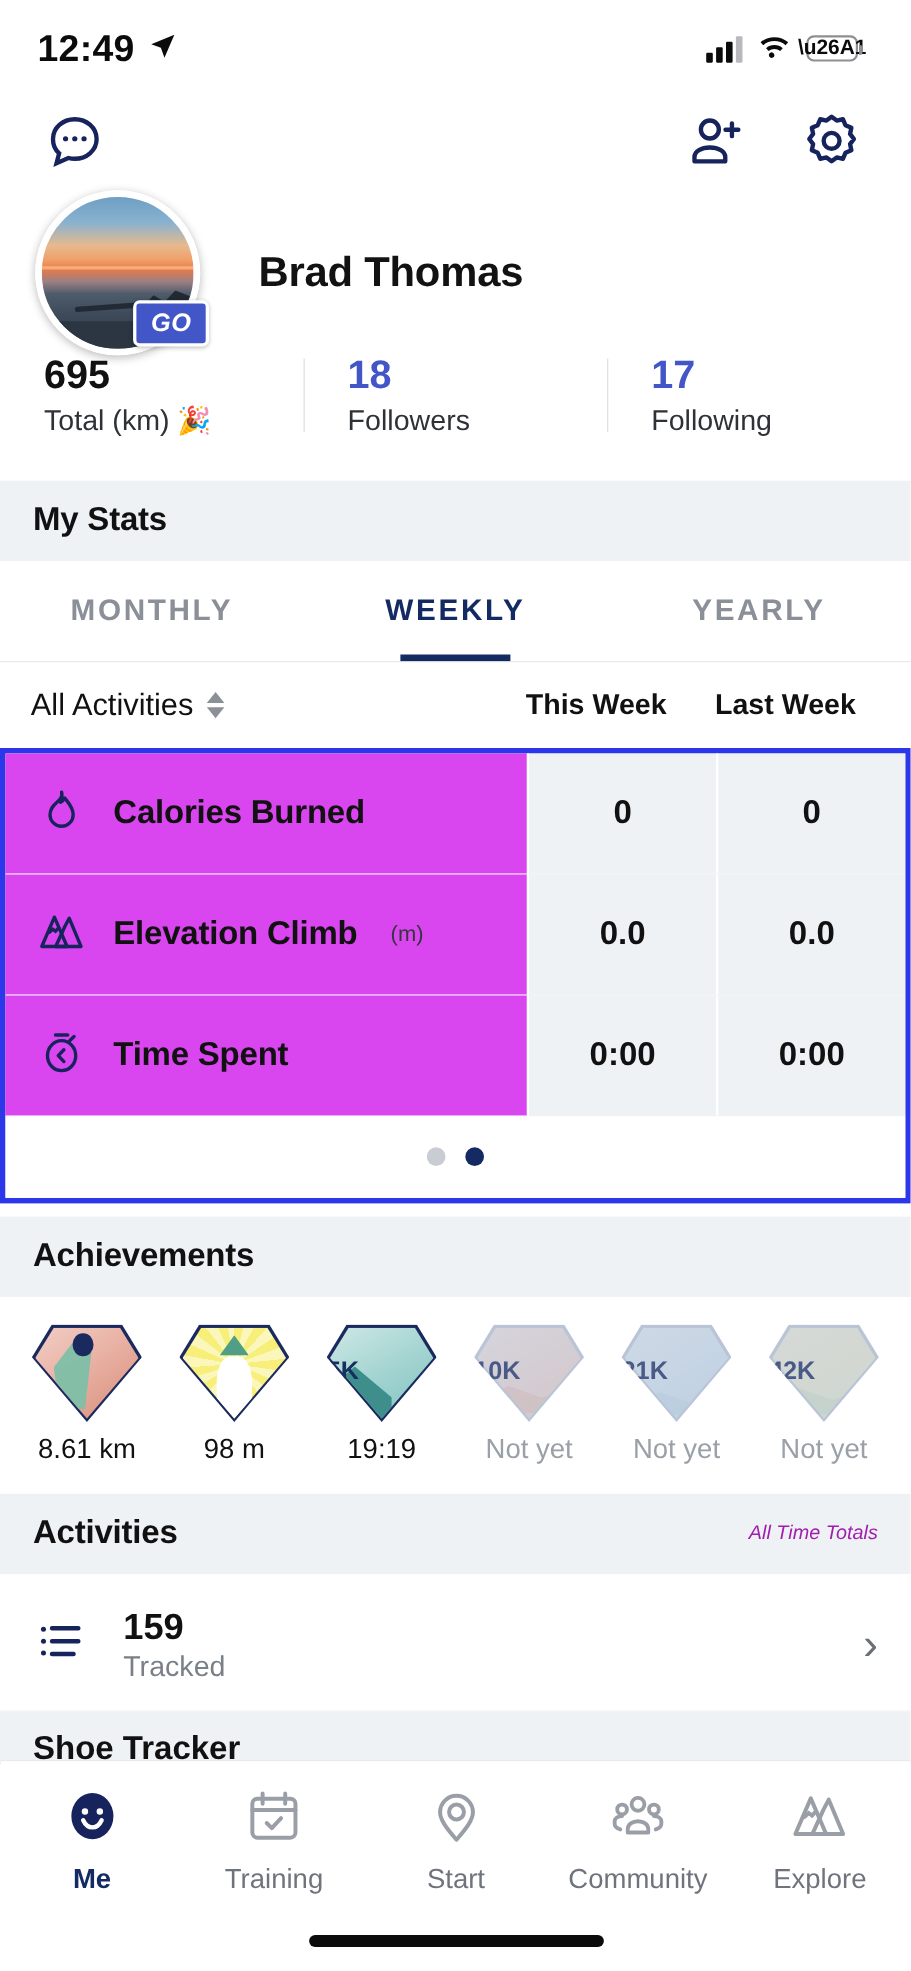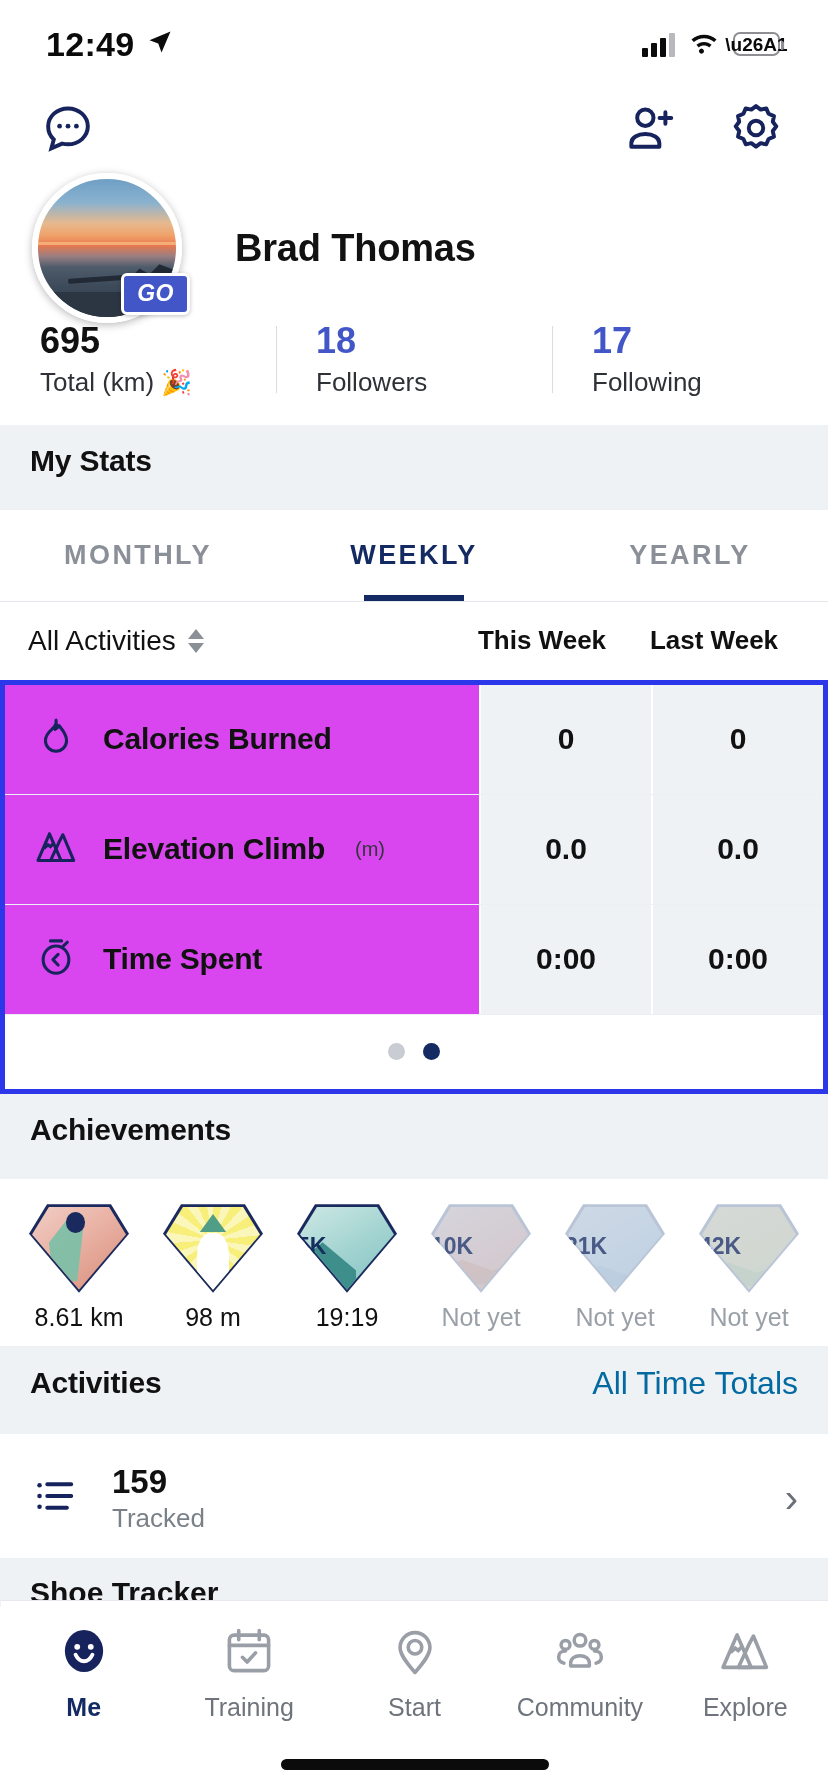--- a/index.html
+++ b/index.html
@@ -9,21 +9,21 @@
     background:#ffffff;
     position:relative;
     overflow:hidden;
     -webkit-font-smoothing:antialiased;
   }
   .screen { position:relative; width:828px; height:1792px; background:#fff; overflow:hidden; }
 
   
   .statusbar {
     height:88px; display:flex; align-items:center;
-    justify-content:space-between; padding:0 48px 0 46px;
+    justify-content:space-between; padding:0 48px 0 34px;
     position:relative;
   }
   .sb-left { display:flex; align-items:center; gap:12px; }
   .sb-time { font-size:34px; font-weight:700; color:#0b0b0b; letter-spacing:0.3px; }
   .sb-right { display:flex; align-items:center; gap:13px; }
 
   
   .signal { display:flex; align-items:flex-end; gap:3px; height:26px; }
   .signal i { width:6px; background:#0b0b0b; border-radius:1px; display:block; }
   .signal i:nth-child(1){ height:9px; }
@@ -73,25 +73,25 @@
   .count-cell + .count-cell:before {
     content:""; position:absolute; left:0; top:6px; bottom:6px; width:1px; background:#d8dce3;
   }
   .count-num { font-size:36px; font-weight:700; color:#111; line-height:1.18; }
   .count-num.accent { color:#4256c8; }
   .count-lbl { font-size:26px; color:#2e3136; margin-top:5px; line-height:1.2; }
   .count-lbl .emoji { font-size:25px; }
 
   
   .sec-head {
-    background:#eef2f5; padding:19px 30px 32px;
-    display:flex; align-items:center; justify-content:space-between;
+    background:#eef2f5; padding:19px 30px 20px;
+    display:flex; align-items:center; justify-content:space-between;margin-top:12px;
   }
   .sec-head h2 { font-size:30px; font-weight:700; color:#111; letter-spacing:-0.2px; }
-  .sec-head .sub { font-size:32px; color:#0369a1; }
+  .sec-head .sub { font-size:18px; color:#a21caf;font-style:italic; }
 
   
   .tabs { display:flex; border-bottom:1px solid #e4e7ec; height:92px; }
   .tab {
     flex:1; display:flex; align-items:center; justify-content:center;
     font-size:27px; font-weight:700; letter-spacing:2.4px; color:#8a8f98;
     position:relative; cursor:pointer;
   }
   .tab.active { color:#132a63; }
   .tab.active:after {

